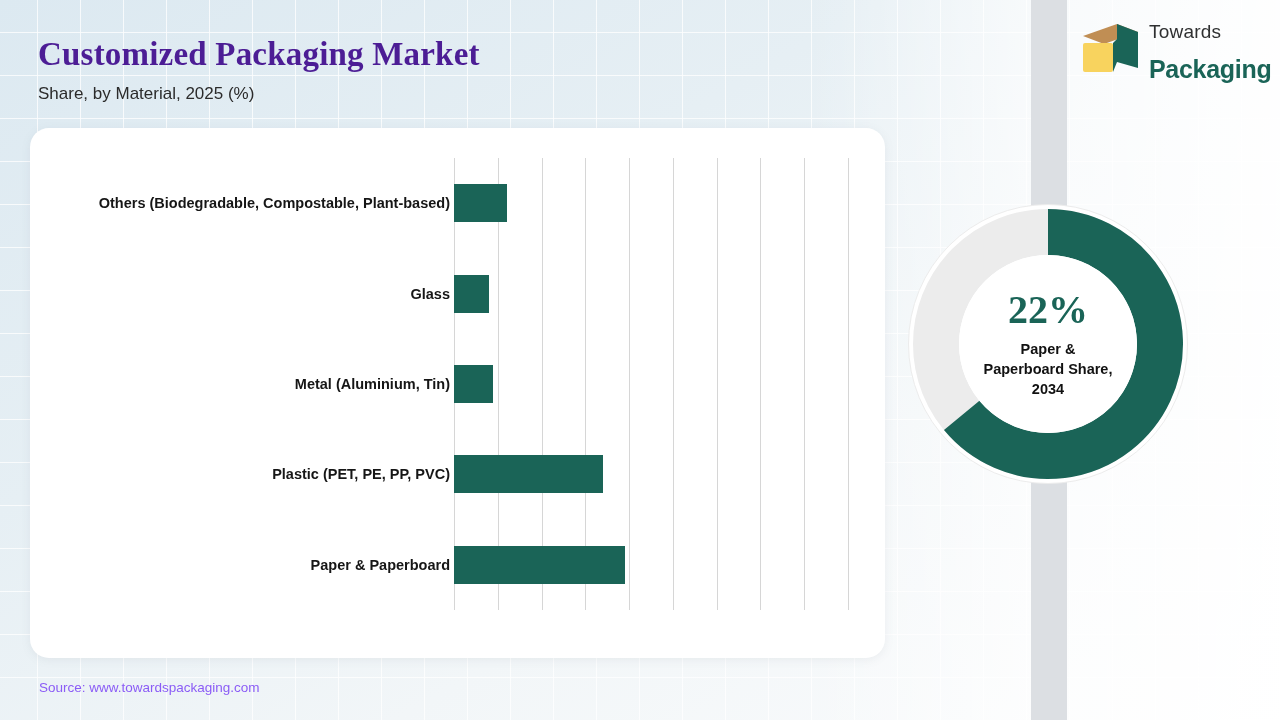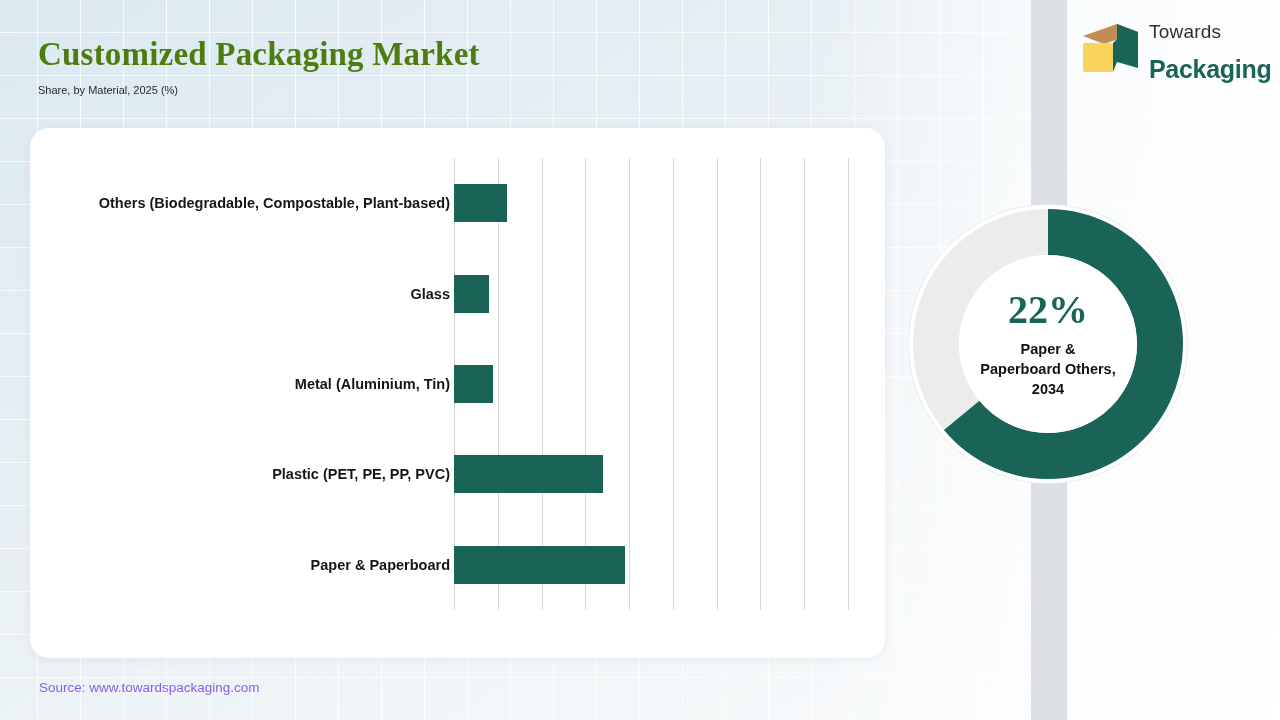--- a/index.html
+++ b/index.html
@@ -28,25 +28,25 @@
   }
   #right-stripe{
     position:absolute;left:1031px;top:0;width:36px;height:720px;
     background:#dcdfe3;
   }
 
   
   #header{position:absolute;left:38px;top:36px;width:620px;}
   #page-title{
     font-family:"Liberation Serif", serif;
-    font-weight:bold;font-size:33px;color:#4d7c0f;letter-spacing:.2px;
+    font-weight:bold;font-size:33px;color:#4c1d95;letter-spacing:.2px;
     margin:0;line-height:1.1;
   }
   #page-subtitle{
-    font-size:11px;color:#2b2b2b;margin:12px 0 16px 0;font-weight:400;
+    font-size:17px;color:#2b2b2b;margin:12px 0 16px 0;font-weight:400;
   }
 
   
   #logo{position:absolute;left:1077px;top:22px;display:flex;align-items:center;gap:10px;}
   #logo-text{display:flex;flex-direction:column;line-height:1;}
   #logo-word-top{font-size:19px;color:#2f3031;letter-spacing:.2px;}
   #logo-word-bottom{font-size:25px;color:#1a6457;font-weight:bold;letter-spacing:-.3px;margin-top:16px;}
 
   
   #chart-card{
@@ -168,19 +168,19 @@
   <div id="donut-outer-ring"></div>
   <svg id="donut-svg" width="280" height="280" viewBox="0 0 280 280">
     <circle cx="140" cy="140" r="112" fill="none" stroke="#ececec" stroke-width="46"></circle>
     <path id="donut-arc" fill="none" stroke="#1a6457" stroke-width="46" d="M 140 28 A 112 112 0 1 1 53.702516809111614 211.39148685185324"></path>
     <circle cx="140" cy="140" r="89" fill="#ffffff"></circle>
   </svg>
   <div id="donut-center">
     <div id="donut-pct">22%</div>
     <div id="donut-caption">
       <div>Paper &amp;</div>
-      <div>Paperboard Others,</div>
+      <div>Paperboard Share,</div>
       <div>2034</div>
     </div>
   </div>
 </div>
 
 <div id="source">Source: www.towardspackaging.com</div>
 
 </body></html>

